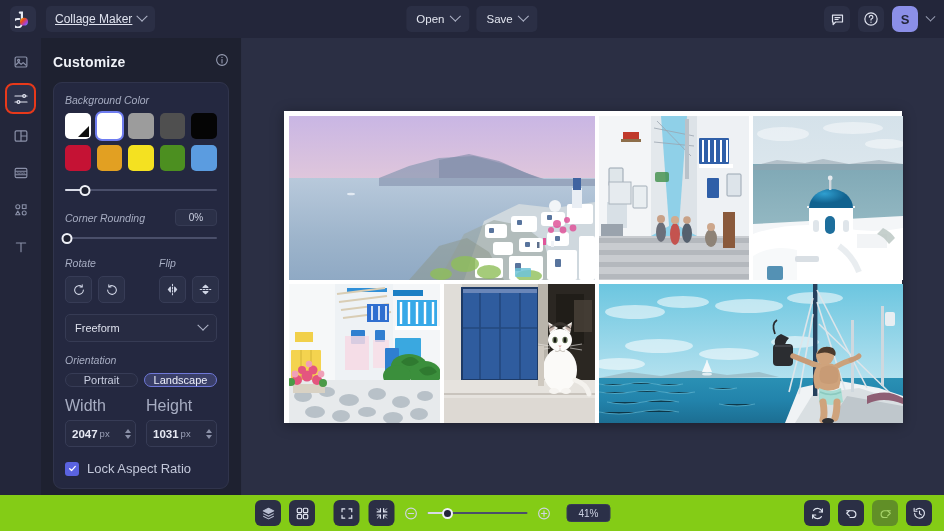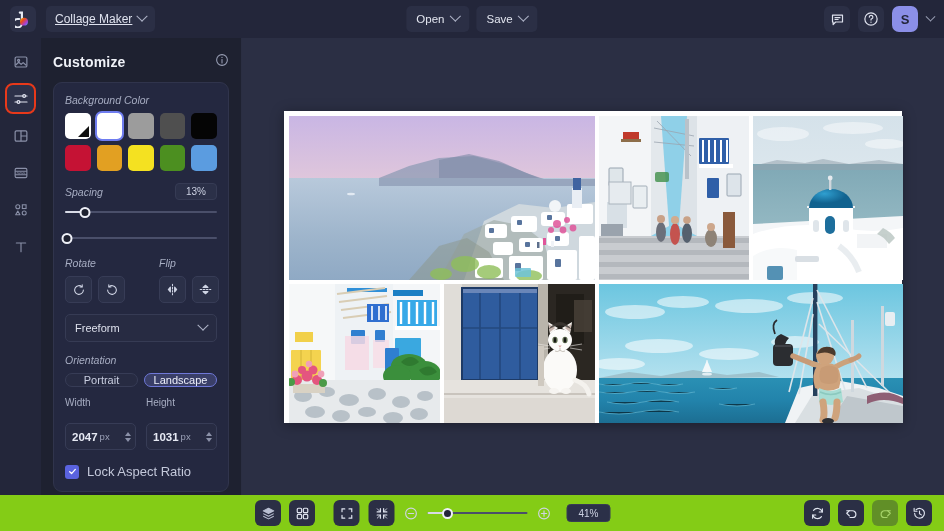--- a/index.html
+++ b/index.html
@@ -123,21 +123,21 @@
   .seg { display: flex; gap: 6px; margin-top: 6px; }
   .seg-btn {
     flex: 1; height: 14px; border-radius: 10px; background: #272b42; border: 1px solid #373c56;
     color: #c9cee0; font-size: 11px; display: flex; align-items: center; justify-content: center;
     cursor: pointer;
   }
   .seg-btn.on { background: #3a3f68; border-color: #6f78d8; color: #eef0fa; }
 
   .dims { display: flex; gap: 10px; margin-top: 10px; }
   .dim { flex: 1; }
-  .dim-lbl { color: #a7adc2; font-size: 10px; margin-bottom: 15px; }
+  .dim-lbl { color: #a7adc2; font-size: 16px; margin-bottom: 5px; }
   .spin {
     height: 27px; background: #272b42; border: 1px solid #373c56; border-radius: 5px;
     display: flex; align-items: center; padding: 0 4px 0 6px; gap: 2px;
   }
   .spin-val { color: #e6e9f3; font-size: 11.5px; font-weight: bold; }
   .spin-unit { color: #9aa0b6; font-size: 9.5px; }
   .spin-arrows { margin-left: auto; display: flex; flex-direction: column; gap: 2px; cursor: pointer; }
   .ar-up { width: 0;height: 0;border-left: 3.5px solid transparent;border-right: 3.5px solid transparent;border-bottom: 4px solid #8b91a8; }
   .ar-dn { width: 0;height: 0;border-left: 3.5px solid transparent;border-right: 3.5px solid transparent;border-top: 4px solid #8b91a8; }
 
@@ -308,32 +308,32 @@
           <div class="sw" style="background:#4f4f4f"></div>
           <div class="sw" style="background:#050505"></div>
           <div class="sw" style="background:#c51234"></div>
           <div class="sw" style="background:#e2a022"></div>
           <div class="sw" style="background:#f4e121"></div>
           <div class="sw" style="background:#4c8f20"></div>
           <div class="sw" style="background:#5b9ce0"></div>
         </div>
 
         <div class="sec">
-          <div class="rowline">
-            <span class="lbl" style="margin:0">Spacing</span>
-            <span class="valbox">13%</span>
-          </div>
           <div class="slider">
             <div class="track"></div>
             <div class="fill" style="width:13%"></div>
             <div class="knob" style="left:13%"></div>
           </div>
         </div>
 
         <div class="sec">
+          <div class="rowline">
+            <span class="lbl" style="margin:0">Corner Rounding</span>
+            <span class="valbox">0%</span>
+          </div>
           <div class="slider">
             <div class="track"></div>
             <div class="fill" style="width:0%"></div>
             <div class="knob" style="left:1%"></div>
           </div>
         </div>
 
         <div class="sec two-col">
           <div>
             <div class="lbl">Rotate</div>

